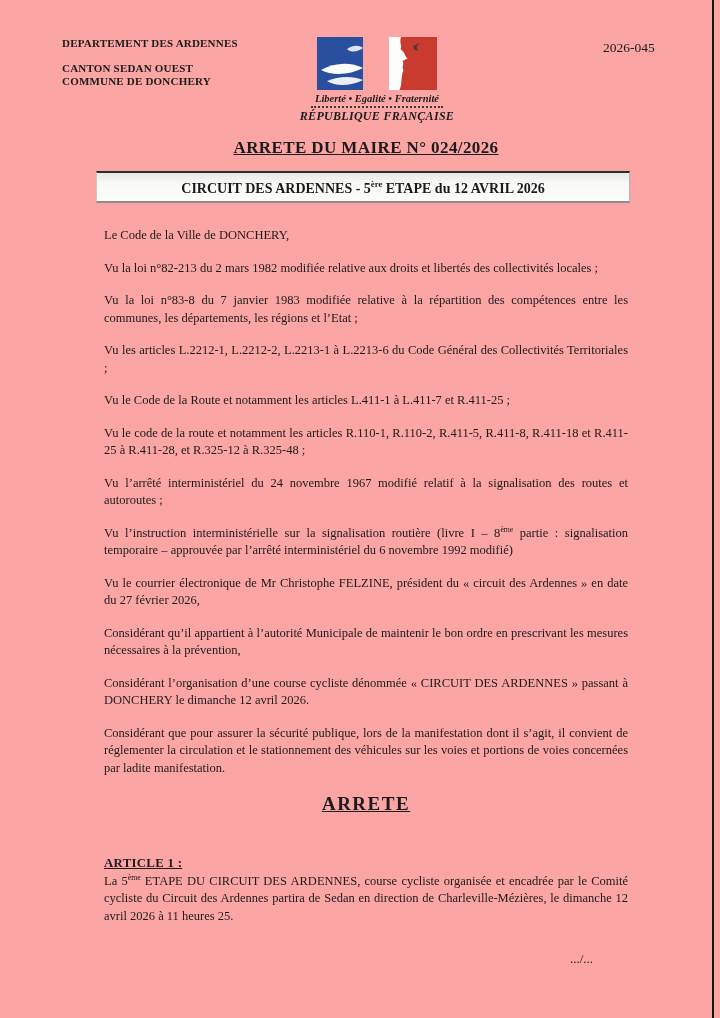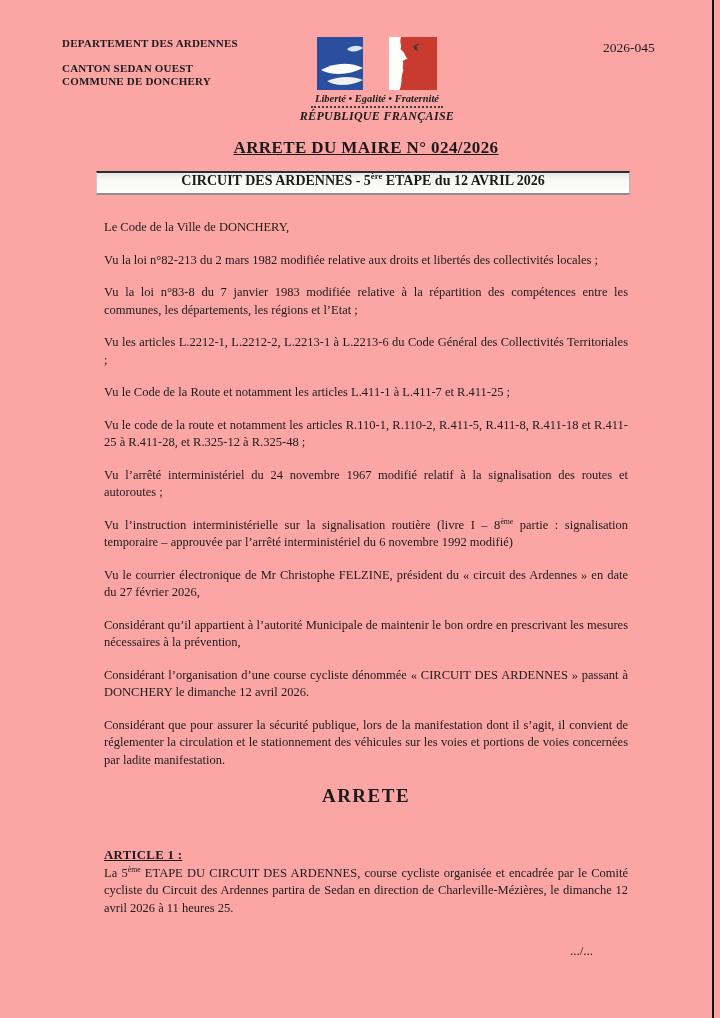--- a/index.html
+++ b/index.html
@@ -19,32 +19,32 @@
   .dashes{width:132px; margin:2px auto 1px; border-top:2px dotted #3a3a3a; height:0;}
   .republique{font-size:12px; font-style:italic; font-weight:bold; letter-spacing:.3px; white-space:nowrap;}
   
   main{position:absolute; left:104px; top:138px; width:524px;}
   .doc-title{
     margin:0 0 13px; text-align:center; font-size:17px; font-weight:bold;
     text-decoration:underline; letter-spacing:.4px;
   }
   .subtitle-box{
     box-sizing:border-box; position:relative; left:-8px; width:calc(100% + 10px);
-    margin:0 0 24px; padding:0 2px 4px;
+    margin:0 0 24px; padding:8px 2px 4px;
     text-align:center; font-size:14px; font-weight:bold;
     border-top:2px solid #2e2e2e; border-bottom:2px solid #8d8d8d;
     border-left:1px solid #c9c9c9; border-right:1px solid #b5b5b5;
     background:linear-gradient(180deg,#e7e7e7 0%,#f8f8f7 35%,#fdfdfc 100%);
   }
   p.body-par{margin:0 0 15px; font-size:12.5px; line-height:17.5px; text-align:justify;}
   .lead{font-weight:normal;}
   sup{font-size:.62em; line-height:0;}
   .arrete-heading{
     margin:10px 0 0; text-align:center; font-size:19px; font-weight:bold;
-    letter-spacing:1.5px; line-height:23px;
+    text-decoration:underline; letter-spacing:1.5px; line-height:23px;
   }
   .article-heading{
     margin:40px 0 0; font-size:12.8px; font-weight:bold; text-decoration:underline;
     line-height:17.5px; letter-spacing:.3px;
   }
   .article-par{margin:0; font-size:12.5px; line-height:17.5px; text-align:justify;}
   .continuation{margin-top:26px; text-align:right; font-size:13px; padding-right:35px;}
 </style>
 </head>
 <body>

